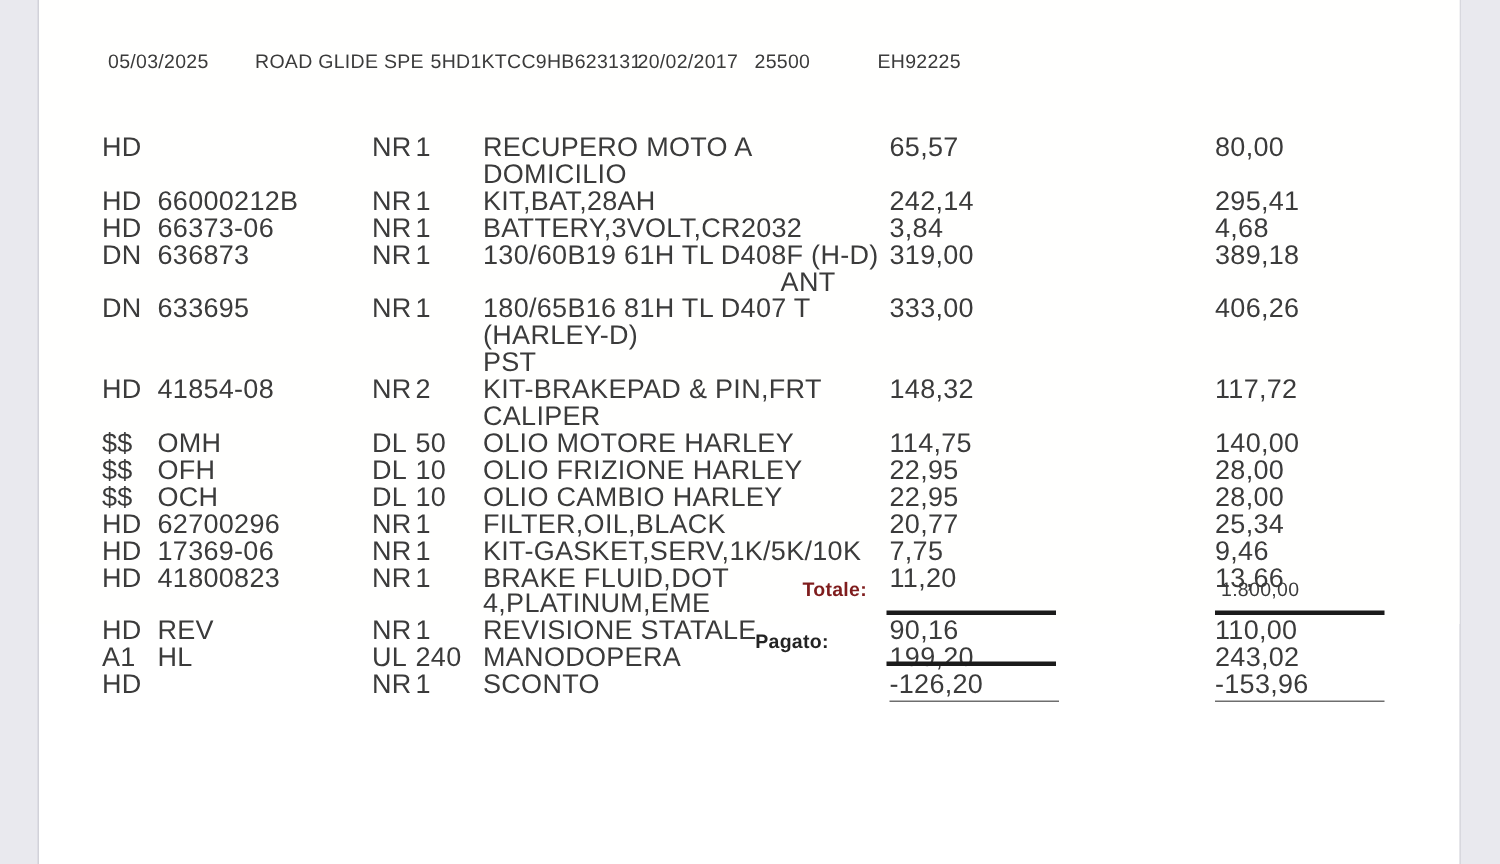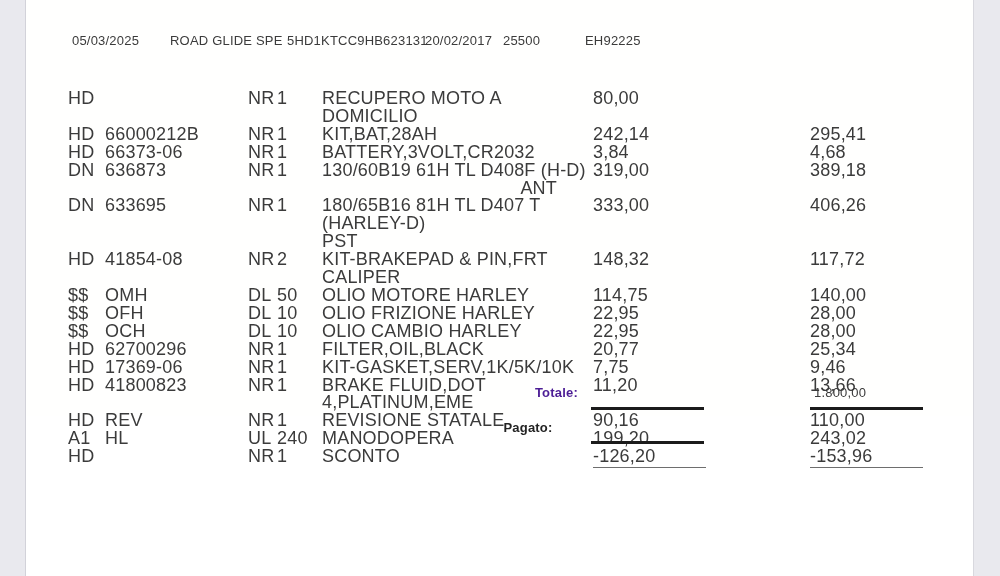--- a/index.html
+++ b/index.html
@@ -47,21 +47,21 @@
   .val { display:inline-block; }
   .row.underlined .c-price .val,
   .row.underlined .c-total .val {
     width:113px; border-bottom:1.5px solid #6e6e6e; padding-bottom:1px;
   }
 
   
   .totals span, .totals div { position:absolute; font-size:13px; }
   .totale-label {
     left:452px; width:100px; top:385px; text-align:right;
-    font-weight:bold; color:#4c1d95; letter-spacing:0.2px;
+    font-weight:bold; color:#7f1d1d; letter-spacing:0.2px;
   }
   .totale-value { left:788px; top:385px; letter-spacing:0.2px; }
   .pagato-label {
     left:452px; width:100px; top:420px; text-align:center;
     font-weight:bold; color:#232323; letter-spacing:0.2px;
   }
   .hline { height:3px; background:#1b1b1b; }
   .hline-1 { left:565px; width:113px; top:407px; }
   .hline-2 { left:784px; width:113px; top:407px; }
   .hline-3 { left:565px; width:113px; top:441px; }
@@ -86,20 +86,21 @@
   <div class="items">
       <div class="row">
       <span class="c-prefix"><span class="val">HD</span></span>
       <span class="c-code"></span>
       <span class="c-unit"><span class="val">NR</span></span>
       <span class="c-qty"><span class="val">1</span></span>
       <span class="c-desc">
         <span class="val">RECUPERO MOTO A DOMICILIO</span>
 
       </span>
+      <span class="c-price"><span class="val">65,57</span></span>
       <span class="c-total"><span class="val">80,00</span></span>
     </div>
       <div class="row">
       <span class="c-prefix"><span class="val">HD</span></span>
       <span class="c-code"><span class="val">66000212B</span></span>
       <span class="c-unit"><span class="val">NR</span></span>
       <span class="c-qty"><span class="val">1</span></span>
       <span class="c-desc">
         <span class="val">KIT,BAT,28AH</span>
 

